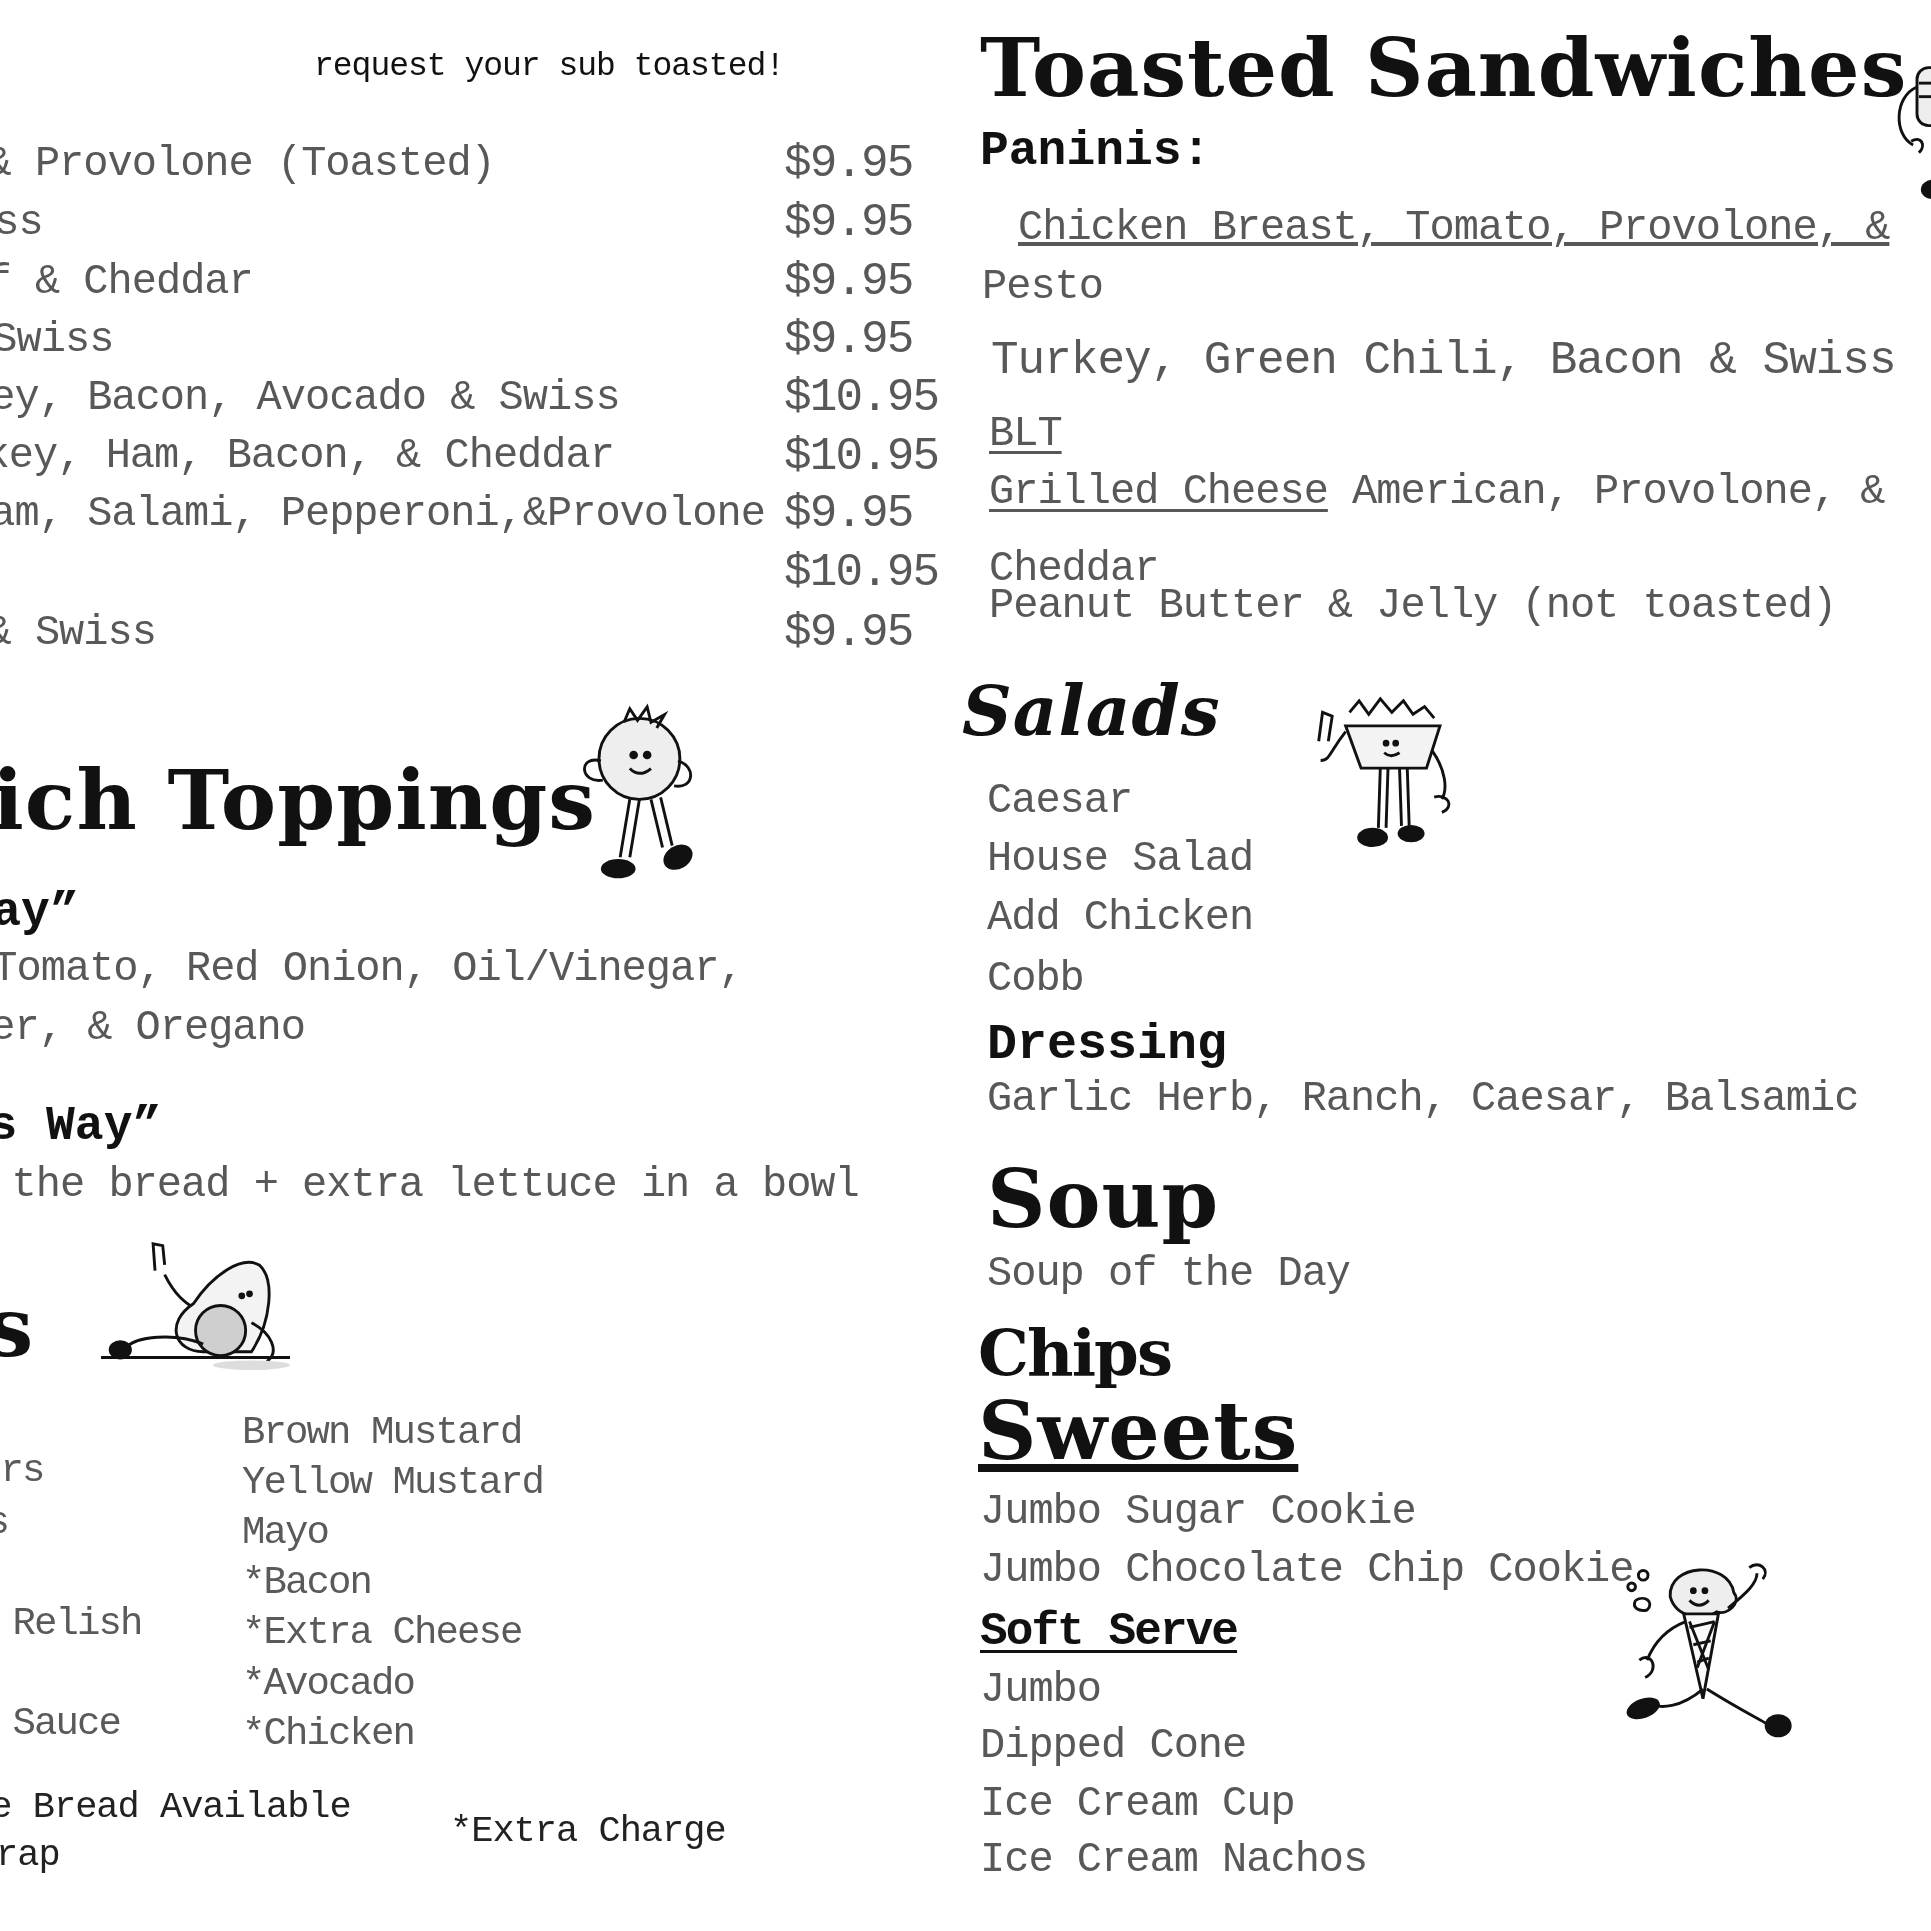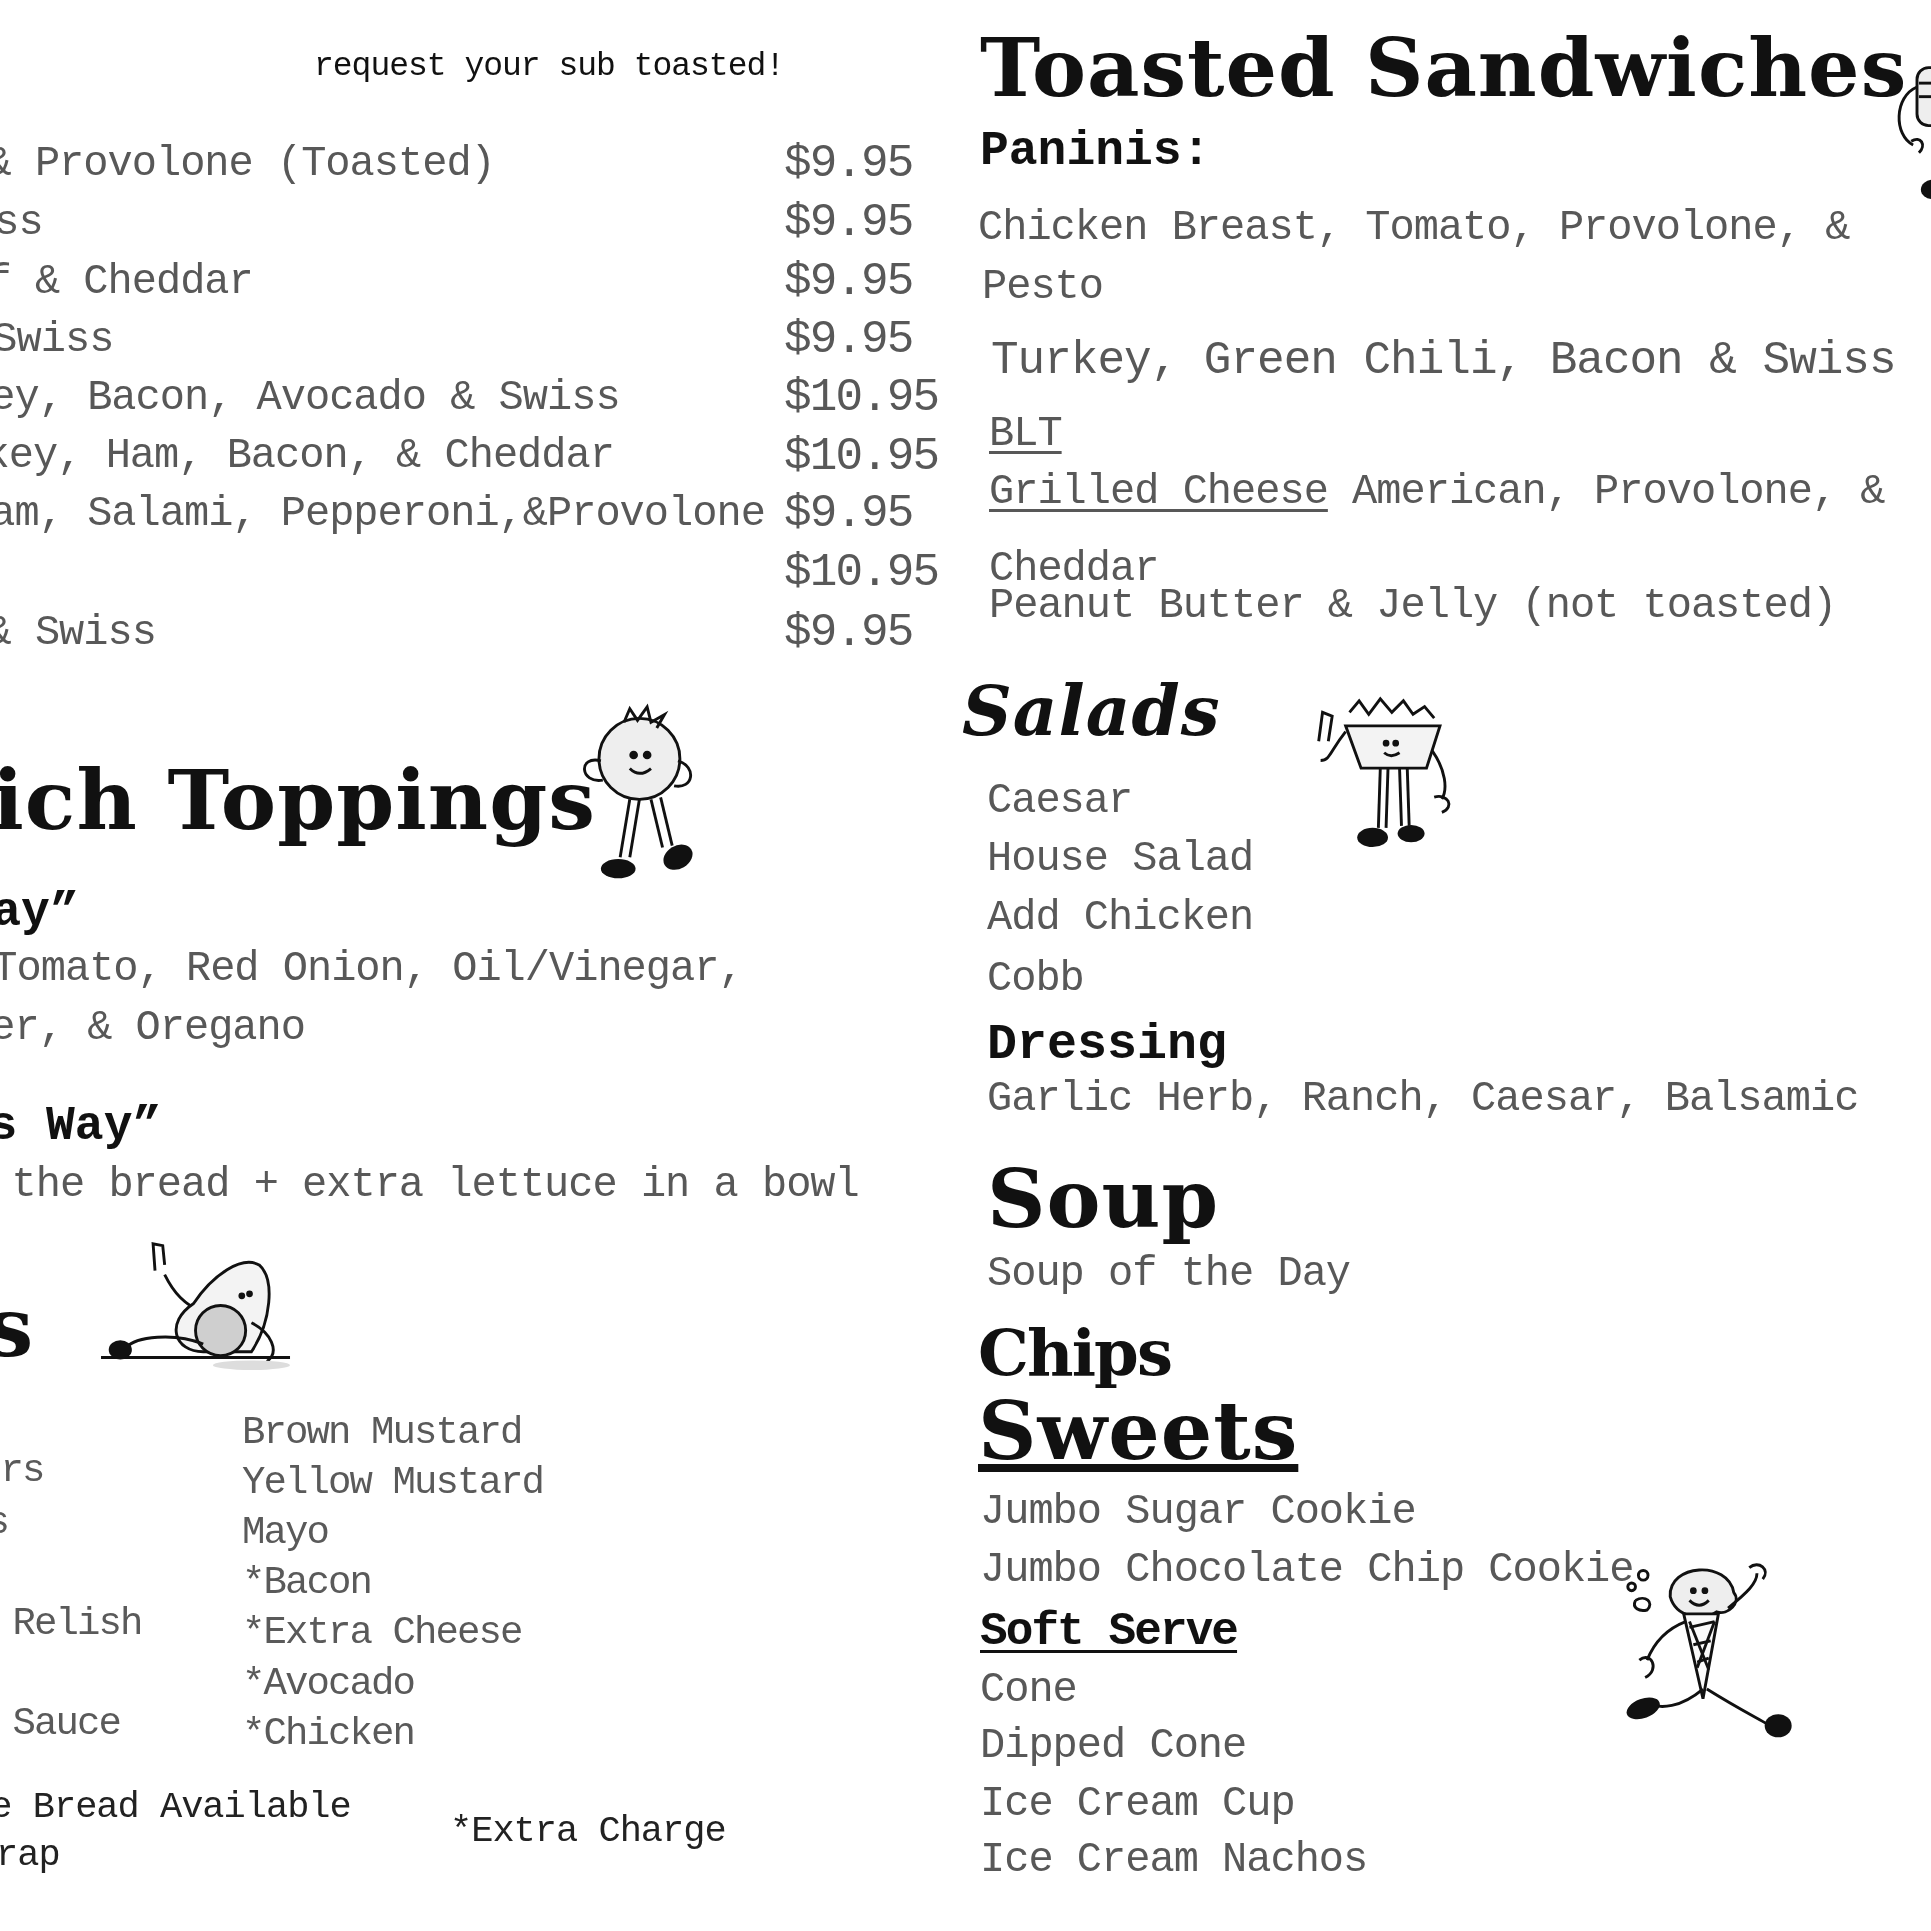--- a/index.html
+++ b/index.html
@@ -132,21 +132,21 @@
       <line x1="32" y1="26" x2="60" y2="26"></line>
       <line x1="32" y1="40" x2="60" y2="40"></line>
       <path d="M30 30 C6 40 6 80 26 90"></path>
       <path d="M24 86 C34 80 40 90 32 98"></path>
     </g>
     <ellipse cx="46" cy="136" rx="12" ry="10" fill="#111"></ellipse>
   </svg>
 
   <div class="abs sub" style="left:980px; top:127px; font-size:48px;">Paninis:</div>
 
-  <div class="abs item" style="left:978px; top:207px;">Chicken Breast, Tomato, Provolone, &amp;</div>
+  <div class="abs item" style="left:1018px; top:207px;text-decoration:underline;">Chicken Breast, Tomato, Provolone, &amp;</div>
   <div class="abs item" style="left:982px; top:266px;">Pesto</div>
   <div class="abs item" style="left:991px; top:338px; font-size:46px;">Turkey, Green Chili, Bacon &amp; Swiss</div>
 
   <div class="abs item u" style="left:989px; top:413px;">BLT</div>
   <div class="abs item" style="left:989px; top:471px;">
     <span class="u">Grilled Cheese</span><span> American, Provolone, &amp;</span>
   </div>
   <div class="abs item" style="left:989px; top:548px;">Cheddar</div>
   <div class="abs item" style="left:989px; top:585px;">Peanut Butter &amp; Jelly (not toasted)</div>
 
@@ -185,21 +185,21 @@
   <div class="abs item" style="left:987px; top:1253px;">Soup of the Day</div>
 
   <div class="abs sub" style="left:978px; top:1321px; font-size:64px; font-family:'DejaVu Serif','Liberation Serif',serif; letter-spacing:-1.9px;">Chips</div>
 
   <div class="abs head" style="left:978px; top:1390px; font-size:81px;text-decoration:underline;">Sweets</div>
   <div class="abs item" style="left:980px; top:1491px;">Jumbo Sugar Cookie</div>
   <div class="abs item" style="left:980px; top:1549px;">Jumbo Chocolate Chip Cookie</div>
 
   <div class="abs sub u" style="left:980px; top:1609px; font-size:46px; letter-spacing:-1.9px;">Soft Serve</div>
   <div>
-    <div class="abs item" style="left:980px; top:1669px;">Cone</div>
+    <div class="abs item" style="left:980px; top:1669px;">Jumbo</div>
     <div class="abs item" style="left:980px; top:1725px;">Dipped Cone</div>
     <div class="abs item" style="left:980px; top:1783px;">Ice Cream Cup</div>
     <div class="abs item" style="left:980px; top:1839px;">Ice Cream Nachos</div>
   </div>
 
   <svg class="mascot" style="left:1622px; top:1554px;" width="188" height="193" viewBox="0 0 195 200">
     <g fill="none" stroke="#111" stroke-width="3">
       <circle cx="10" cy="34" r="4"></circle>
       <circle cx="22" cy="22" r="5"></circle>
       <path d="M14 48 C24 42 34 50 26 58 C18 60 10 56 14 48"></path>

